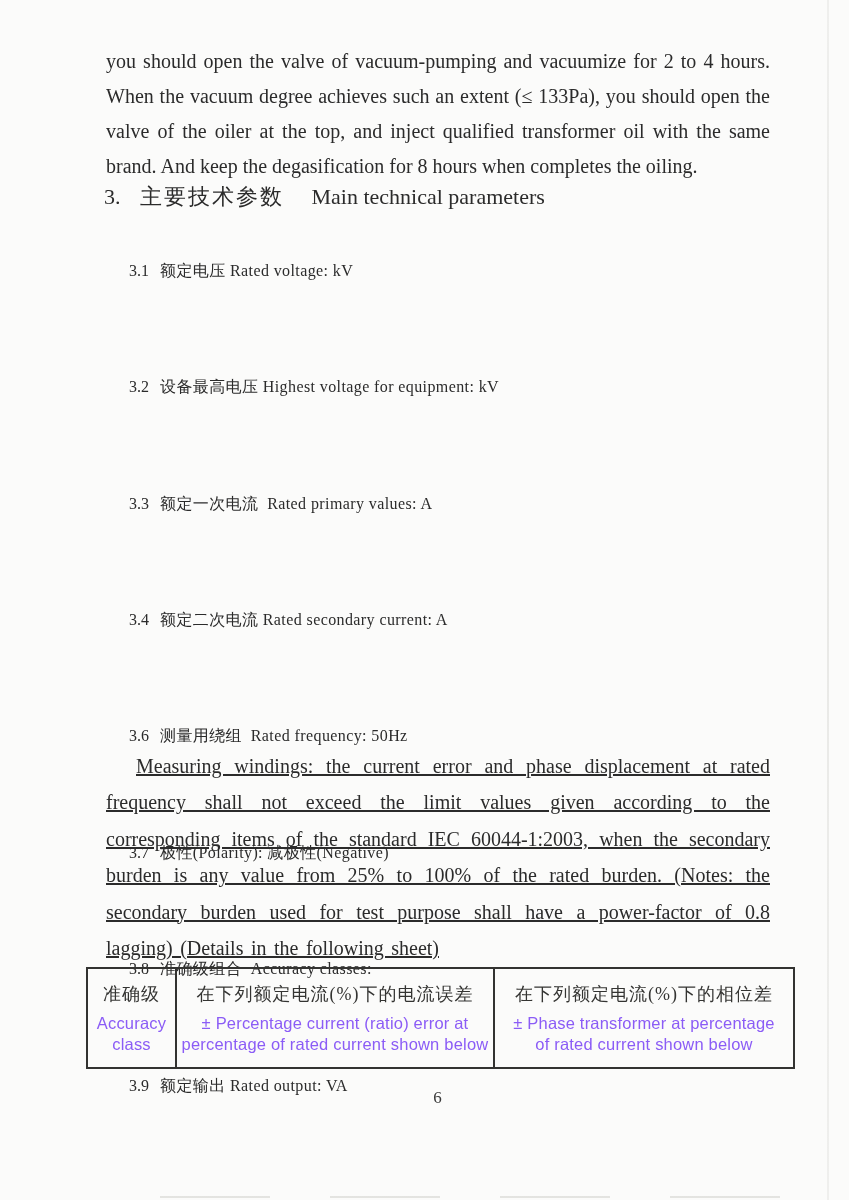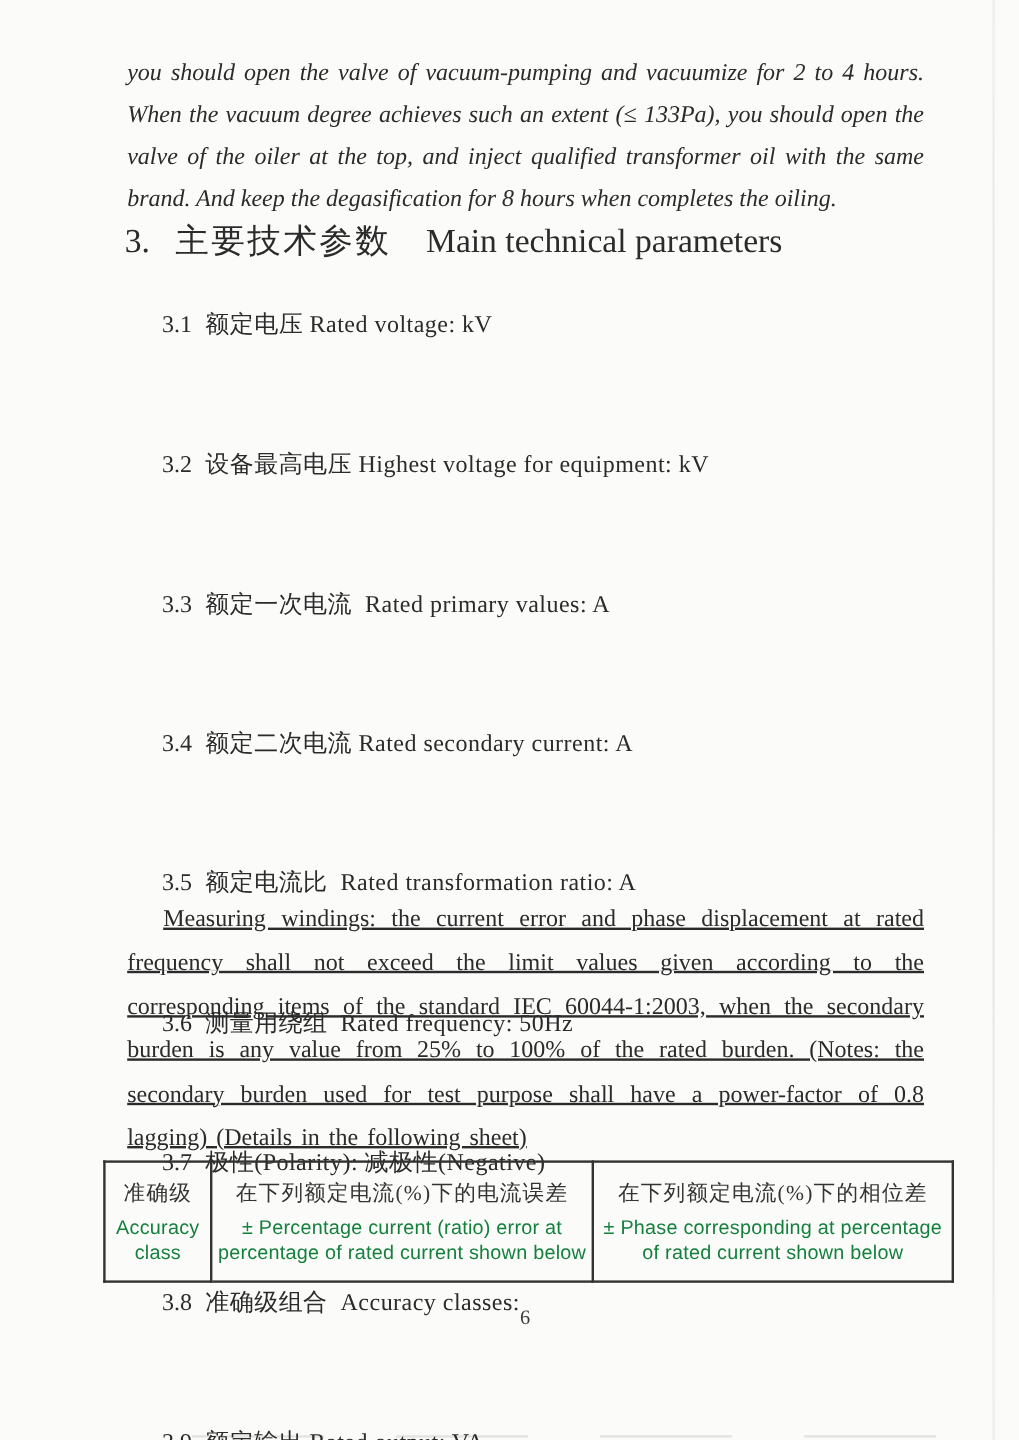--- a/index.html
+++ b/index.html
@@ -13,45 +13,45 @@
   }
   .page{position:absolute;inset:0;}
   
   .edge-line{position:absolute;top:0;bottom:0;right:20px;width:2px;
     background:linear-gradient(180deg,#ececea 0%,#e2e2df 40%,#ececea 100%);opacity:.8;}
   .bottom-scan-line{position:absolute;bottom:2px;left:160px;right:66px;height:2px;
     background:repeating-linear-gradient(90deg,#dcdcd8 0 110px,transparent 110px 170px);opacity:.75;}
 
   .body-par{position:absolute;left:106px;width:664px;margin:0;
     font-size:20px;text-align:justify;}
-  .intro{top:44px;line-height:35px;font-style:italic;}
+  .intro{top:44px;line-height:35px;}
   .heading{position:absolute;left:104px;top:182px;margin:0;font-weight:normal;
-    font-size:28px;white-space:nowrap;}
+    font-size:22px;white-space:nowrap;}
   .heading .num{margin-right:14px;}
   .heading .zh{letter-spacing:2px;}
   .heading .en{margin-left:22px;}
 
   .items{position:absolute;left:105px;top:213px;width:680px;}
-  .item{line-height:38.8px;font-size:20px;white-space:pre-wrap;}
+  .item{line-height:38.8px;font-size:16px;white-space:pre-wrap;}
   .item .num{margin-right:11px;}
   .item .lbl{letter-spacing:.4px;}
 
   .clause{top:617px;line-height:43px;letter-spacing:.6px;}
   .measuring{top:748px;line-height:36.4px;text-indent:30px;word-spacing:2.5px;text-decoration:underline;}
 
   table.acc{position:absolute;left:86px;top:967px;width:689px;height:102px;
     border-collapse:collapse;table-layout:fixed;border-radius:21px;}
   table.acc th{border:2px solid #333331;font-weight:normal;vertical-align:middle;
     padding:6px 2px;}
   th.c1{width:83px;}
   th.c2{width:312px;}
   th.c3{width:294px;}
   .cell-zh{font-size:18px;line-height:27px;letter-spacing:1px;color:#343432;}
   .cell-en{font-family:"Liberation Sans","DejaVu Sans",sans-serif;
-    font-size:16.5px;line-height:21px;color:#15803d;letter-spacing:.2px;}
+    font-size:16.5px;line-height:21px;color:#8b5cf6;letter-spacing:.2px;}
   .cell-en.first{margin-top:5px;}
 
   .page-number{position:absolute;left:105px;width:665px;top:1088px;
     text-align:center;font-size:17px;color:#3a3a3a;}
 </style>
 </head>
 <body>
 
 <div class="page">
 
@@ -73,23 +73,20 @@
     <div class="item">
       <span class="num">3.2</span><span class="lbl">设备最高电压 Highest voltage for equipment: kV</span>
     </div>
     <div class="item">
       <span class="num">3.3</span><span class="lbl">额定一次电流  Rated primary values: A</span>
     </div>
     <div class="item">
       <span class="num">3.4</span><span class="lbl">额定二次电流 Rated secondary current: A</span>
     </div>
     <div class="item">
-      <span class="num">3.5</span><span class="lbl">额定电流比  Rated transformation ratio: A</span>
-    </div>
-    <div class="item">
       <span class="num">3.6</span><span class="lbl">测量用绕组  Rated frequency: 50Hz</span>
     </div>
     <div class="item">
       <span class="num">3.7</span><span class="lbl">极性(Polarity): 减极性(Negative)</span>
     </div>
     <div class="item">
       <span class="num">3.8</span><span class="lbl">准确级组合  Accuracy classes:</span>
     </div>
     <div class="item">
       <span class="num">3.9</span><span class="lbl">额定输出 Rated output: VA</span>
@@ -108,21 +105,21 @@
         <div class="cell-en first">Accuracy</div>
         <div class="cell-en">class</div>
       </th>
       <th class="c2">
         <div class="cell-zh">在下列额定电流(%)下的电流误差</div>
         <div class="cell-en first">± Percentage current (ratio) error at</div>
         <div class="cell-en">percentage of rated current shown below</div>
       </th>
       <th class="c3">
         <div class="cell-zh">在下列额定电流(%)下的相位差</div>
-        <div class="cell-en first">± Phase corresponding at percentage</div>
+        <div class="cell-en first">± Phase transformer at percentage</div>
         <div class="cell-en">of rated current shown below</div>
       </th>
     </tr>
   </tbody>
     </table>
 
   <div class="page-number">6</div>
 
 </div>
 

